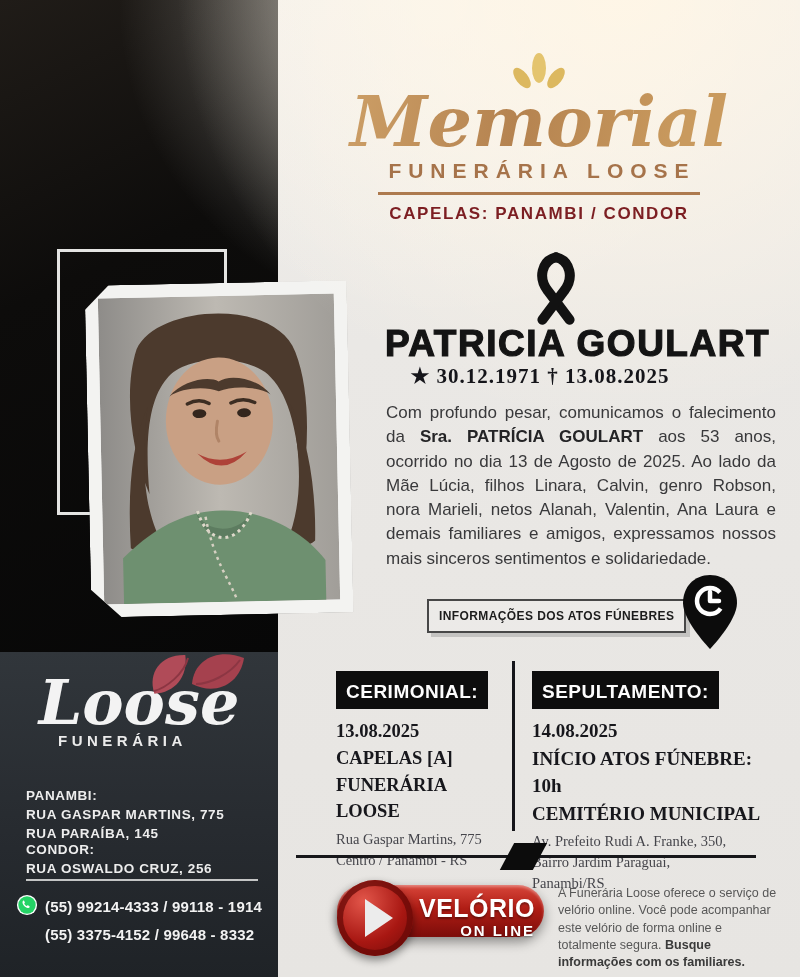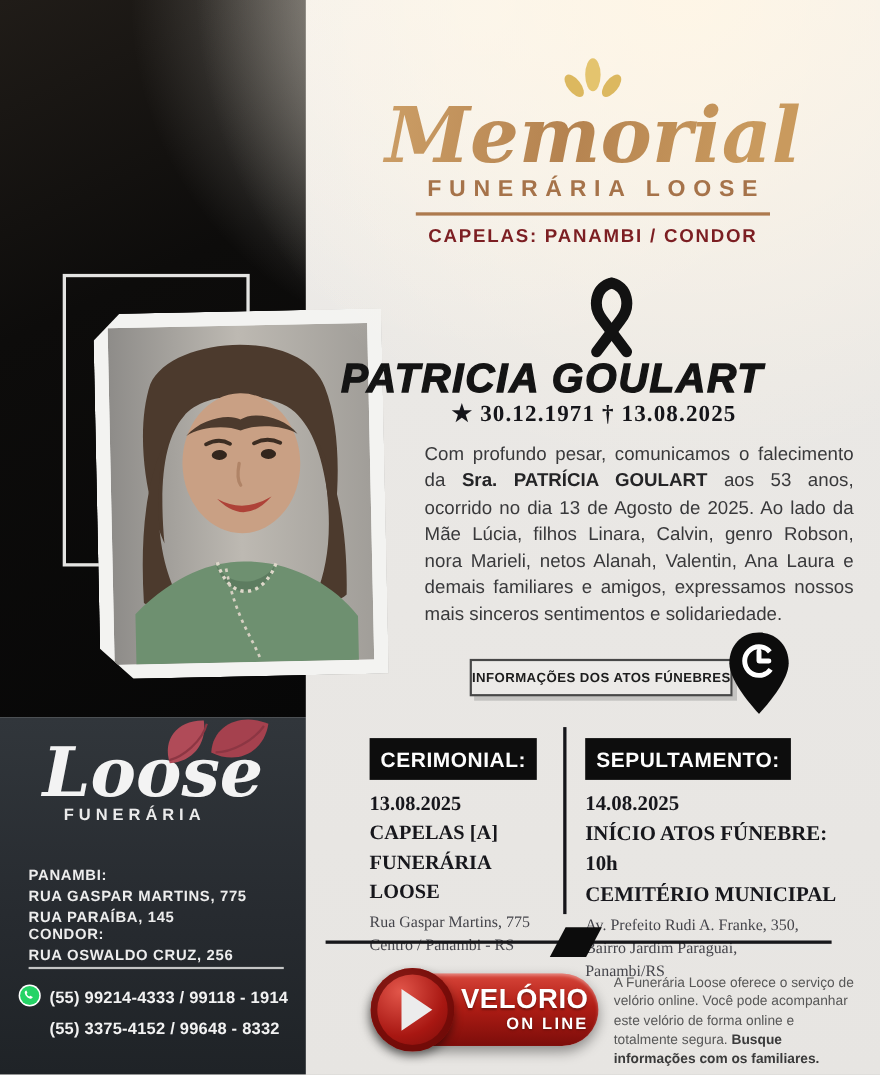--- a/index.html
+++ b/index.html
@@ -40,36 +40,36 @@
     font-size:70px; line-height:1.02;
     background:linear-gradient(100deg,#cfa269 5%,#b58350 45%,#c99a5e 80%);
     -webkit-background-clip:text; background-clip:text; color:transparent;
   }
   .brand-sub { display:inline-block; margin-top:2px; font-weight:bold; font-size:21px;
     letter-spacing:7px; color:#a6734a; padding:0 4px 9px 10px; border-bottom:3px solid #ad7a4e; }
   .brand-tag { margin-top:9px; font-weight:bold; font-size:17px; letter-spacing:1.6px; color:#7c1e22; }
 
   
   .ribbon { position:absolute; left:527px; top:252px; z-index:6; }
-  .deceased-name { position:absolute; left:310px; top:323px; width:460px; text-align:left;
+  .deceased-name { position:absolute; left:310px; top:323px; width:460px; text-align:right;
     font-weight:bold; font-size:37px; letter-spacing:1.5px; color:#141414;
-    -webkit-text-stroke:1.2px #141414; z-index:6;font-style:italic; }
+    -webkit-text-stroke:1.2px #141414; z-index:6; }
   .deceased-dates { position:absolute; left:310px; top:364px; width:460px; text-align:center;
     font-family:"Liberation Serif", serif; font-weight:bold; font-size:21px;
     letter-spacing:1px; color:#15151a; z-index:6; }
 
   .obituary { position:absolute; left:386px; top:401px; width:390px; z-index:6;
     font-size:17px; line-height:1.43; text-align:justify; color:#39393b; }
   .obituary .hl { font-weight:bold; color:#242426; }
 
   
   .info-badge { position:absolute; left:427px; top:599px; display:flex; align-items:flex-start; z-index:6; }
   .badge-box { border:2px solid #474747; background:rgba(250,250,250,.2);
     box-shadow:4px 4px 0 rgba(130,130,130,.35);
-    padding:8px 0; font-weight:bold; font-size:12px; letter-spacing:.4px; color:#1c1c1c; white-space:nowrap; }
+    padding:8px 10px; font-weight:bold; font-size:12px; letter-spacing:.4px; color:#1c1c1c; white-space:nowrap; }
   .pin { margin-left:-6px; margin-top:-26px; }
 
   
   .col-divider { position:absolute; left:512px; top:661px; width:2.5px; height:170px; background:#15151a; z-index:6; }
   .col { position:absolute; top:663px; z-index:6; }
   .col.ceremonial { left:336px; width:168px; }
   .col.burial { left:532px; width:248px; }
   .col-label { display:inline-block; background:#0d0d0d; color:#fdfdfd;
     font-weight:bold; font-size:19px; letter-spacing:.5px; padding:10px 10px 6px;margin-top:8px; }
   .col-strong { margin-top:9px; font-family:"Liberation Serif", serif; font-weight:bold;
@@ -77,21 +77,21 @@
   .col.burial .col-strong { font-size:19px;margin-top:8px; }
   .col-addr { margin-top:4px; font-family:"Liberation Serif", serif; font-size:14.5px;
     color:#45454b; line-height:1.45; }
 
   
   .rule { position:absolute; left:296px; top:855px; width:460px; height:2.5px; background:#17171a; z-index:6; }
   .rule-mark { position:absolute; left:507px; top:843px; width:33px; height:27px;
     background:#0c0c0c; transform:skewX(-28deg); z-index:7; }
 
   
-  .online-btn { position:absolute; left:337px; top:885px; width:207px; height:66px;
+  .online-btn { position:absolute; left:337px; top:885px; width:207px; height:52px;
     border-radius:34px; cursor:pointer; z-index:6;
     background:linear-gradient(180deg,#d8463a 0%,#b01d15 45%,#7c0d0a 100%);
     box-shadow:0 5px 12px rgba(0,0,0,.4), inset 0 2px 3px rgba(255,255,255,.35); }
   .play-circle { position:absolute; left:0px; top:-5px; width:76px; height:76px; border-radius:50%;
     background:radial-gradient(circle at 35% 28%, #e2564a 0%, #a81712 55%, #6b0a08 100%);
     box-shadow:inset 0 0 0 6px rgba(104,9,7,.75), 0 4px 9px rgba(0,0,0,.45); }
   .play-tri { position:absolute; left:28px; top:19px; width:0; height:0;
     border-left:28px solid #ececec; border-top:19px solid transparent; border-bottom:19px solid transparent; }
   .btn-text { position:absolute; left:82px; top:9px; width:116px; text-align:right; color:#fff; }
   .btn-title { font-weight:bold; font-size:25px; letter-spacing:.5px;

